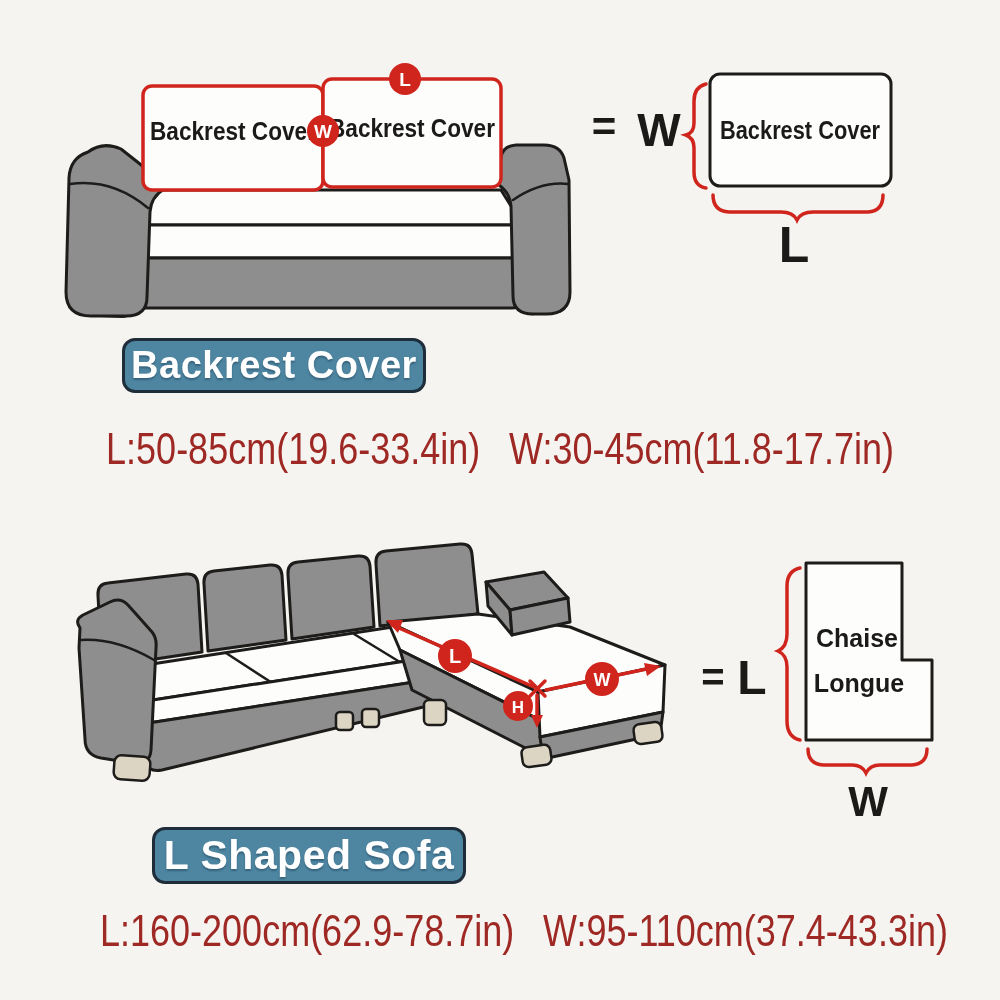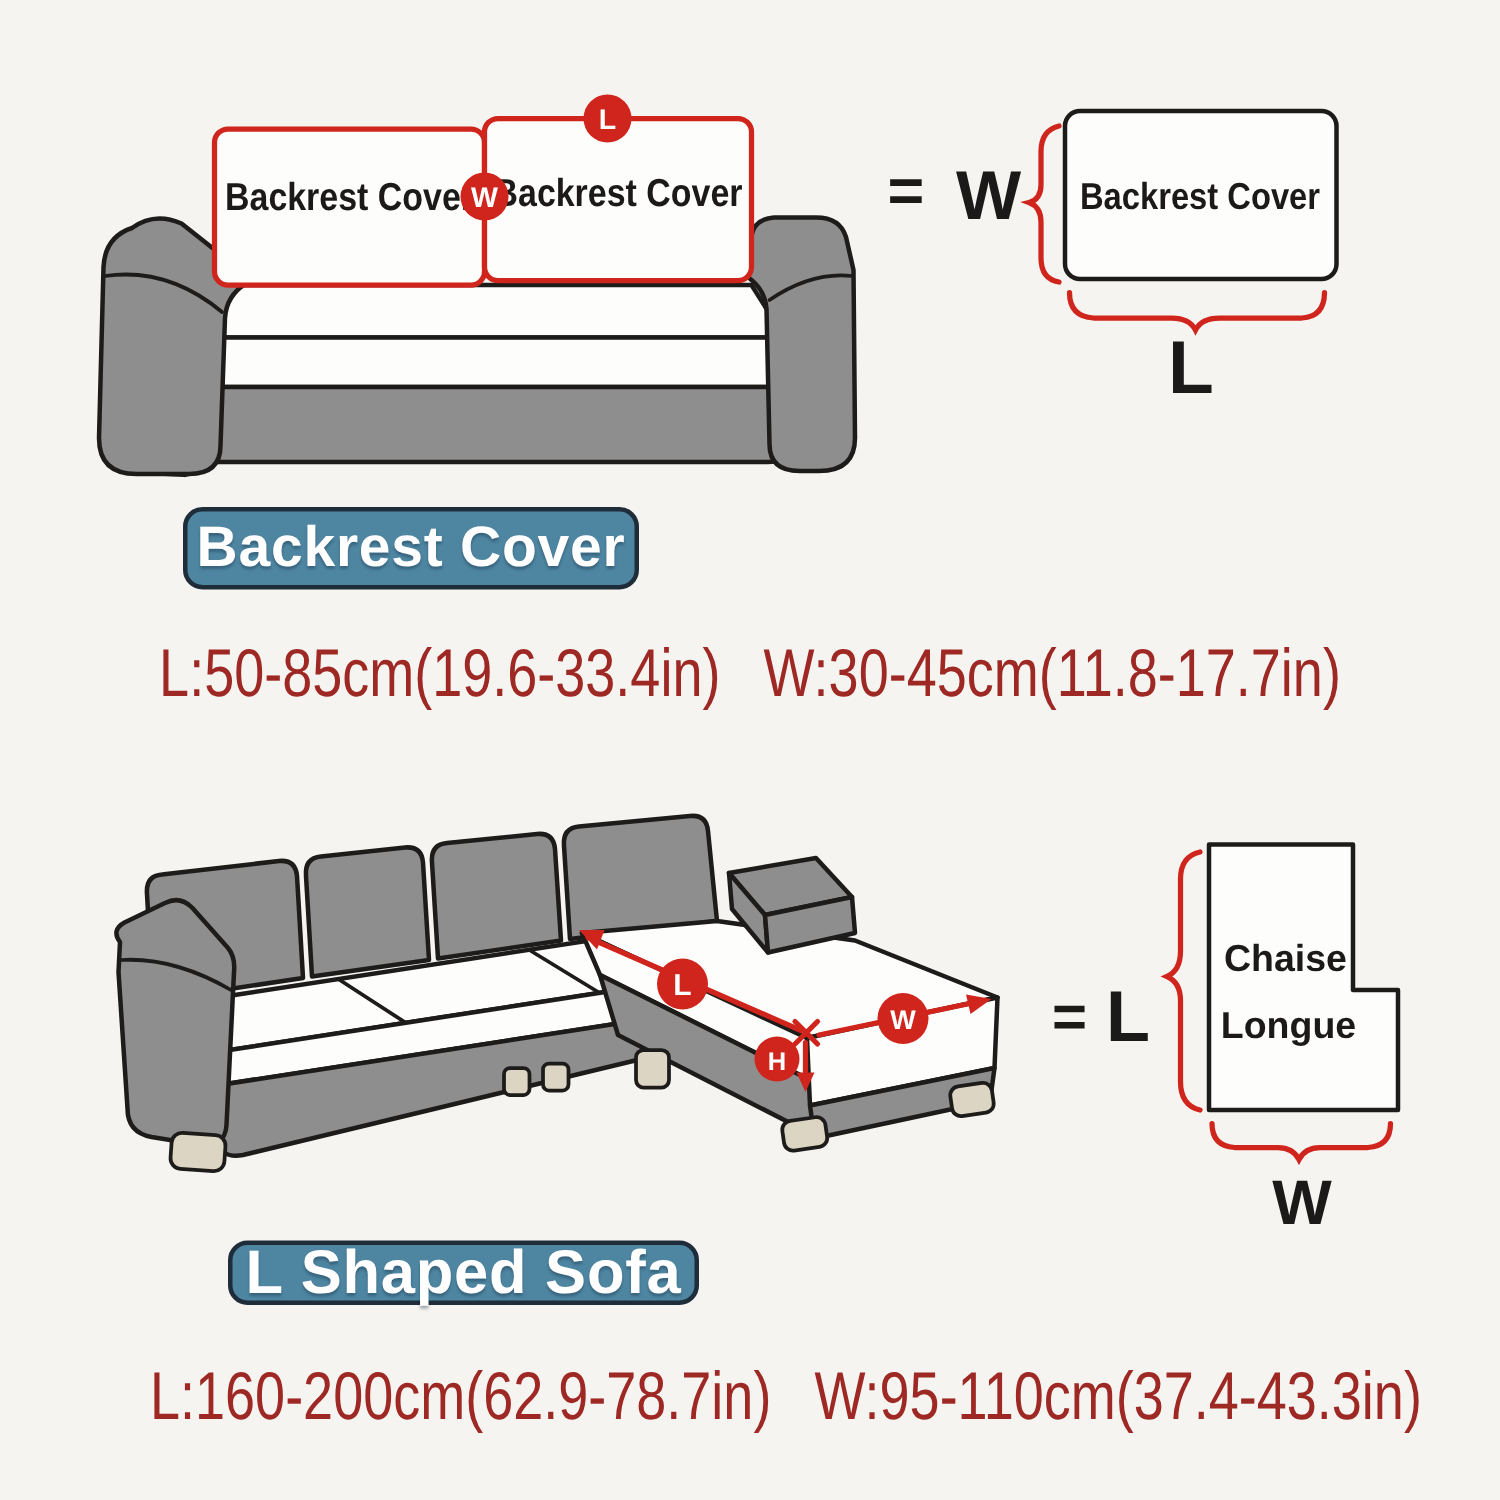--- a/index.html
+++ b/index.html
@@ -24,21 +24,21 @@
   .t{text-anchor:middle;font-family:"Liberation Sans",sans-serif;font-weight:bold;fill:#1b1a18;}
   .tw{text-anchor:middle;font-family:"Liberation Sans",sans-serif;font-weight:bold;fill:#ffffff;}
   .foot-d{fill:var(--foot-dark);stroke:var(--outline);stroke-width:2.5;}
   .foot-b{fill:var(--foot-beige);stroke:var(--outline);stroke-width:2.5;}
 
   .badge{position:absolute;display:flex;align-items:center;justify-content:center;
     background:var(--badge-bg);border:3px solid var(--badge-border);border-radius:13px;
     color:var(--badge-text);font-weight:bold;letter-spacing:.5px;
     text-shadow:0 2px 2px rgba(15,35,55,.35);box-sizing:border-box;}
   .badge1{left:122px;top:338px;width:304px;height:55px;font-size:38px;}
-  .badge2{left:152px;top:827px;width:314px;height:43px;font-size:41px;}
+  .badge2{left:152px;top:827px;width:314px;height:57px;font-size:41px;}
 
   .dim-line{position:absolute;left:0;width:1000px;text-align:center;white-space:nowrap;
     color:var(--red-text);font-size:45px;font-weight:normal;transform:scaleX(0.8);
     letter-spacing:0;}
   .dim-line .part-l{margin-right:36px;}
   .dim1{top:423px;}
   .dim2{top:905px;}
 </style>
 </head>
 <body>

